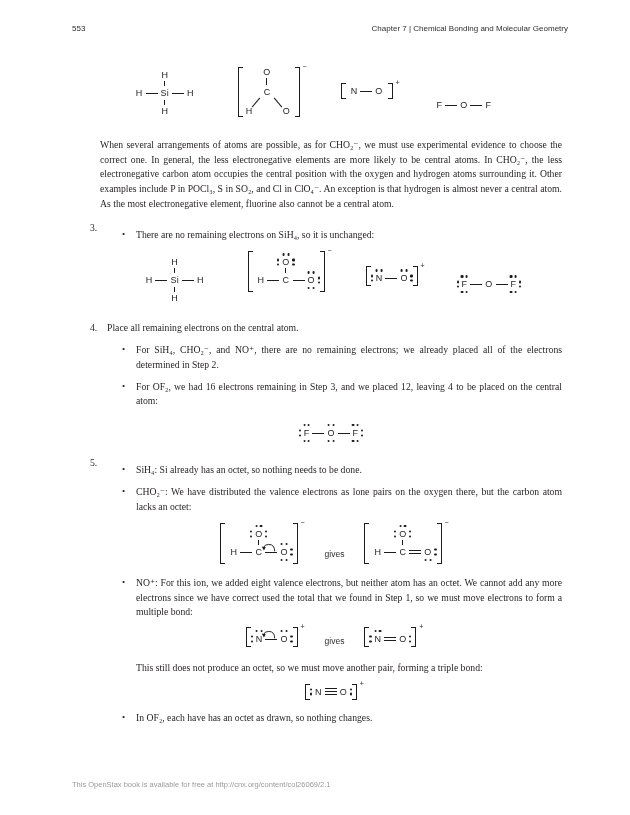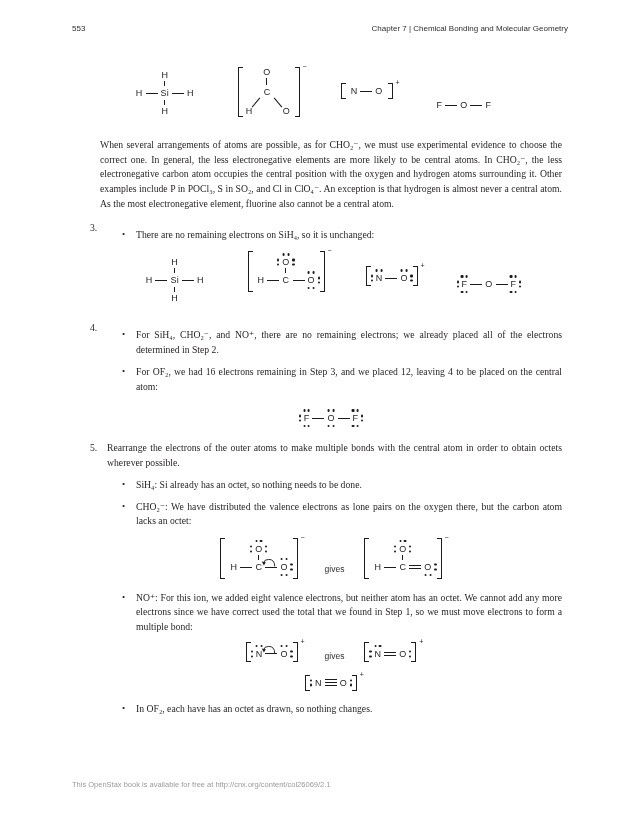--- a/index.html
+++ b/index.html
@@ -516,20 +516,21 @@
                 </span>
               </span>
             </span></span>
       </div>
     </div>
   </div>
 
   <div class="step">
     <span class="snum">4.</span>
     <div class="sbody">
+      <div class="stext">Place all remaining electrons on the central atom.</div>
       <div class="bullet">
         <span class="bm">•</span>
         <div class="btext">For SiH₄, CHO₂⁻, and NO⁺, there are no remaining electrons; we already placed all of the electrons determined in Step 2.</div>
       </div>
       <div class="bullet">
         <span class="bm">•</span>
         <div class="btext">For OF₂, we had 16 electrons remaining in Step 3, and we placed 12, leaving 4 to be placed on the central atom:</div>
       </div>
       <div class="figrow row3">
         <span><span class="struct">
@@ -613,21 +614,20 @@
                 </span>
               </span>
             </span></span>
       </div>
     </div>
   </div>
 
   <div class="step">
     <span class="snum">5.</span>
     <div class="sbody">
-      <div class="stext">Rearrange the electrons of the outer atoms to make multiple bonds with the central atom in order to obtain octets wherever possible.</div>
       <div class="bullet">
         <span class="bm">•</span>
         <div class="btext">SiH₄: Si already has an octet, so nothing needs to be done.</div>
       </div>
       <div class="bullet">
         <span class="bm">•</span>
         <div class="btext">CHO₂⁻: We have distributed the valence electrons as lone pairs on the oxygen there, but the carbon atom lacks an octet:</div>
       </div>
       <div class="figrow row4">
         <span><span class="struct">
@@ -900,20 +900,21 @@
                       </span>
                     </span>
                   </span>
                   <span class="slot bot" style="height: 0px;"></span>
                 </span>
               </span>
               <span class="br-r"></span>
               <span class="charge">+</span>
             </span></span>
       </div>
+      <div class="cont">This still does not produce an octet, so we must move another pair, forming a triple bond:</div>
       <div class="figrow row6">
         <span><span class="struct">
               <span class="br-l"></span>
               <span class="srow">
                 <span class="col">
                   <span class="slot top" style="height: 0px;"></span>
                   <span class="slot mid">
                     <span class="atom">
                       <span class="sym">N</span>
                       <span class="dots d-left">

